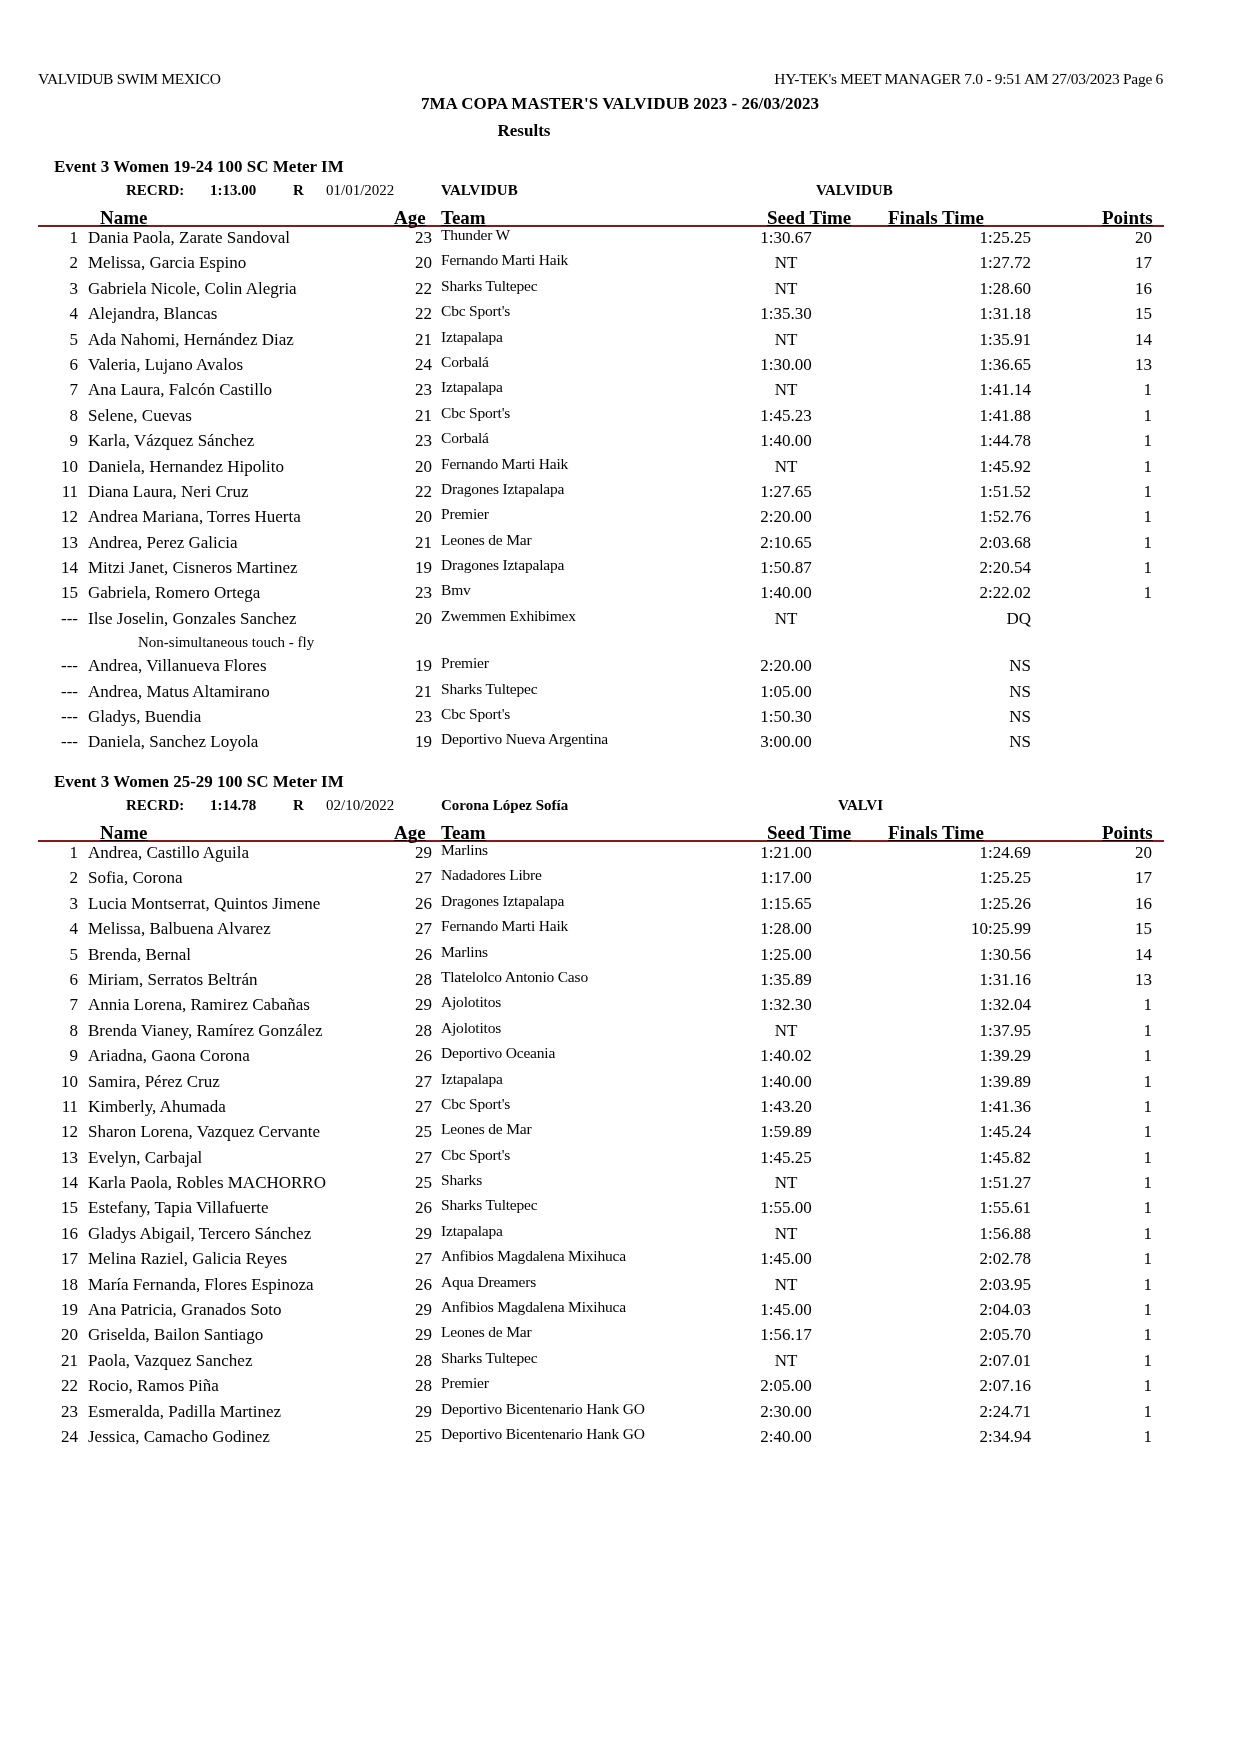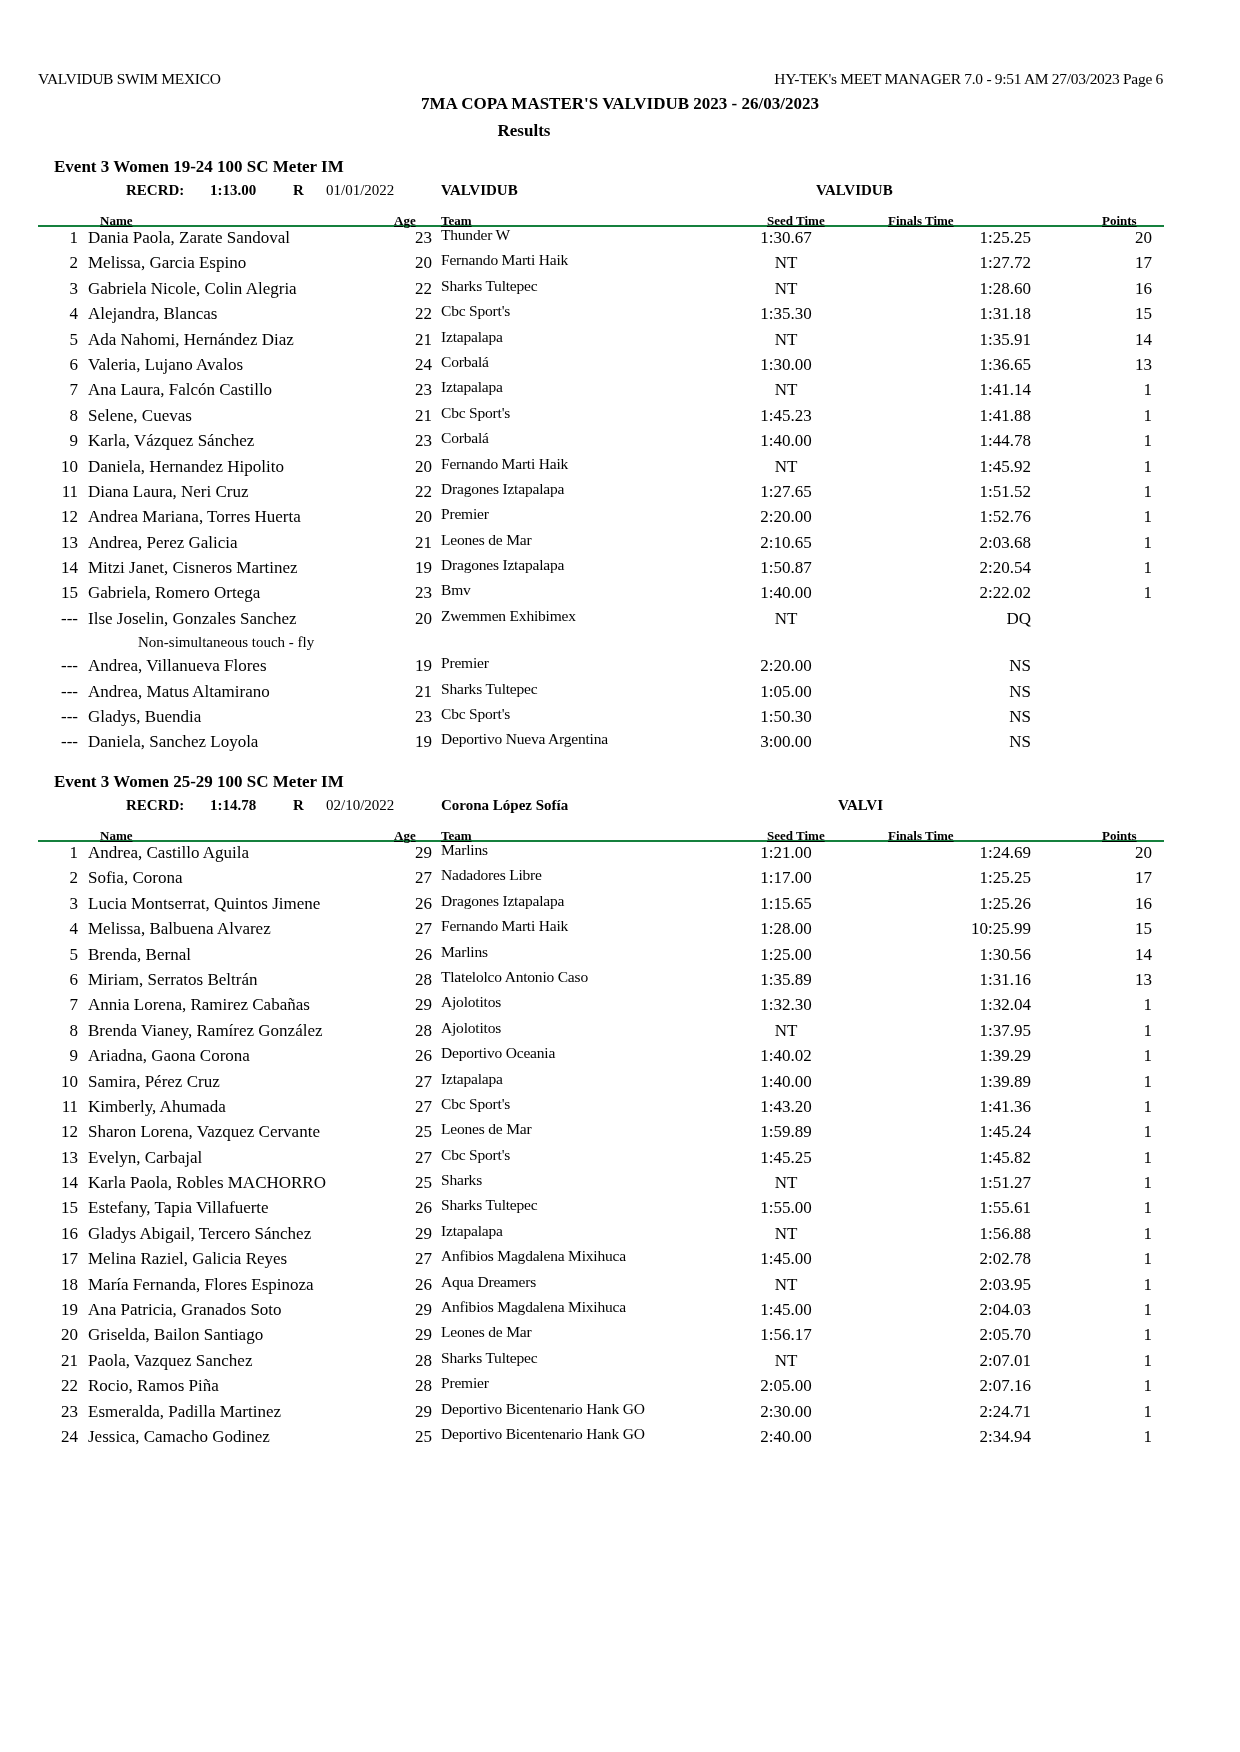--- a/index.html
+++ b/index.html
@@ -9,21 +9,21 @@
   .hdr-left { left: 38px; top: 70px; font-size: 15.5px; letter-spacing: -0.3px; }
   .hdr-right { right: 77px; top: 70px; font-size: 15.5px; letter-spacing: -0.3px; }
   .meet-title { left: 0; width: 1240px; top: 94px; text-align: center; font-weight: bold; font-size: 17px; }
   .subtitle { left: 0; width: 1048px; top: 121px; text-align: center; font-weight: bold; font-size: 17px; }
 
   .event { position: absolute; left: 38px; width: 1126px; }
   .event-title { position: absolute; left: 16px; top: 0; font-weight: bold; font-size: 17px; white-space: nowrap; }
   .recrd { position: absolute; top: 25px; left: 0; width: 100%; height: 20px; font-weight: bold; font-size: 15px; }
   .recrd span { position: absolute; white-space: nowrap; }
   .colhead { position: absolute; top: 46px; left: 0; width: 100%; height: 22px;
-             border-bottom: 2px solid #15803d; font-weight: bold; font-size: 13px; }
+             border-bottom: 2px solid #7f1d1d; font-weight: bold; font-size: 19px; }
   .colhead span { position: absolute; bottom: -4px; white-space: nowrap; text-decoration: underline; text-decoration-thickness: 1px; }
   .rows { position: absolute; top: 69px; left: 0; width: 100%; }
   .row { position: relative; height: 25.4px; font-size: 17px; }
   .row.sub { height: 22px; }
   .row span { position: absolute; top: 2px; white-space: nowrap; }
   .c-place { width: 40px; left: 0; text-align: right; }
   .c-name { left: 50px; width: 286px; overflow: hidden; }
   .c-age { left: 360px; width: 34px; text-align: right; }
   .c-team { left: 403px; font-size: 15.5px; letter-spacing: -0.2px; top: 0 !important; }
   .c-seed { left: 680px; width: 136px; text-align: center; }

